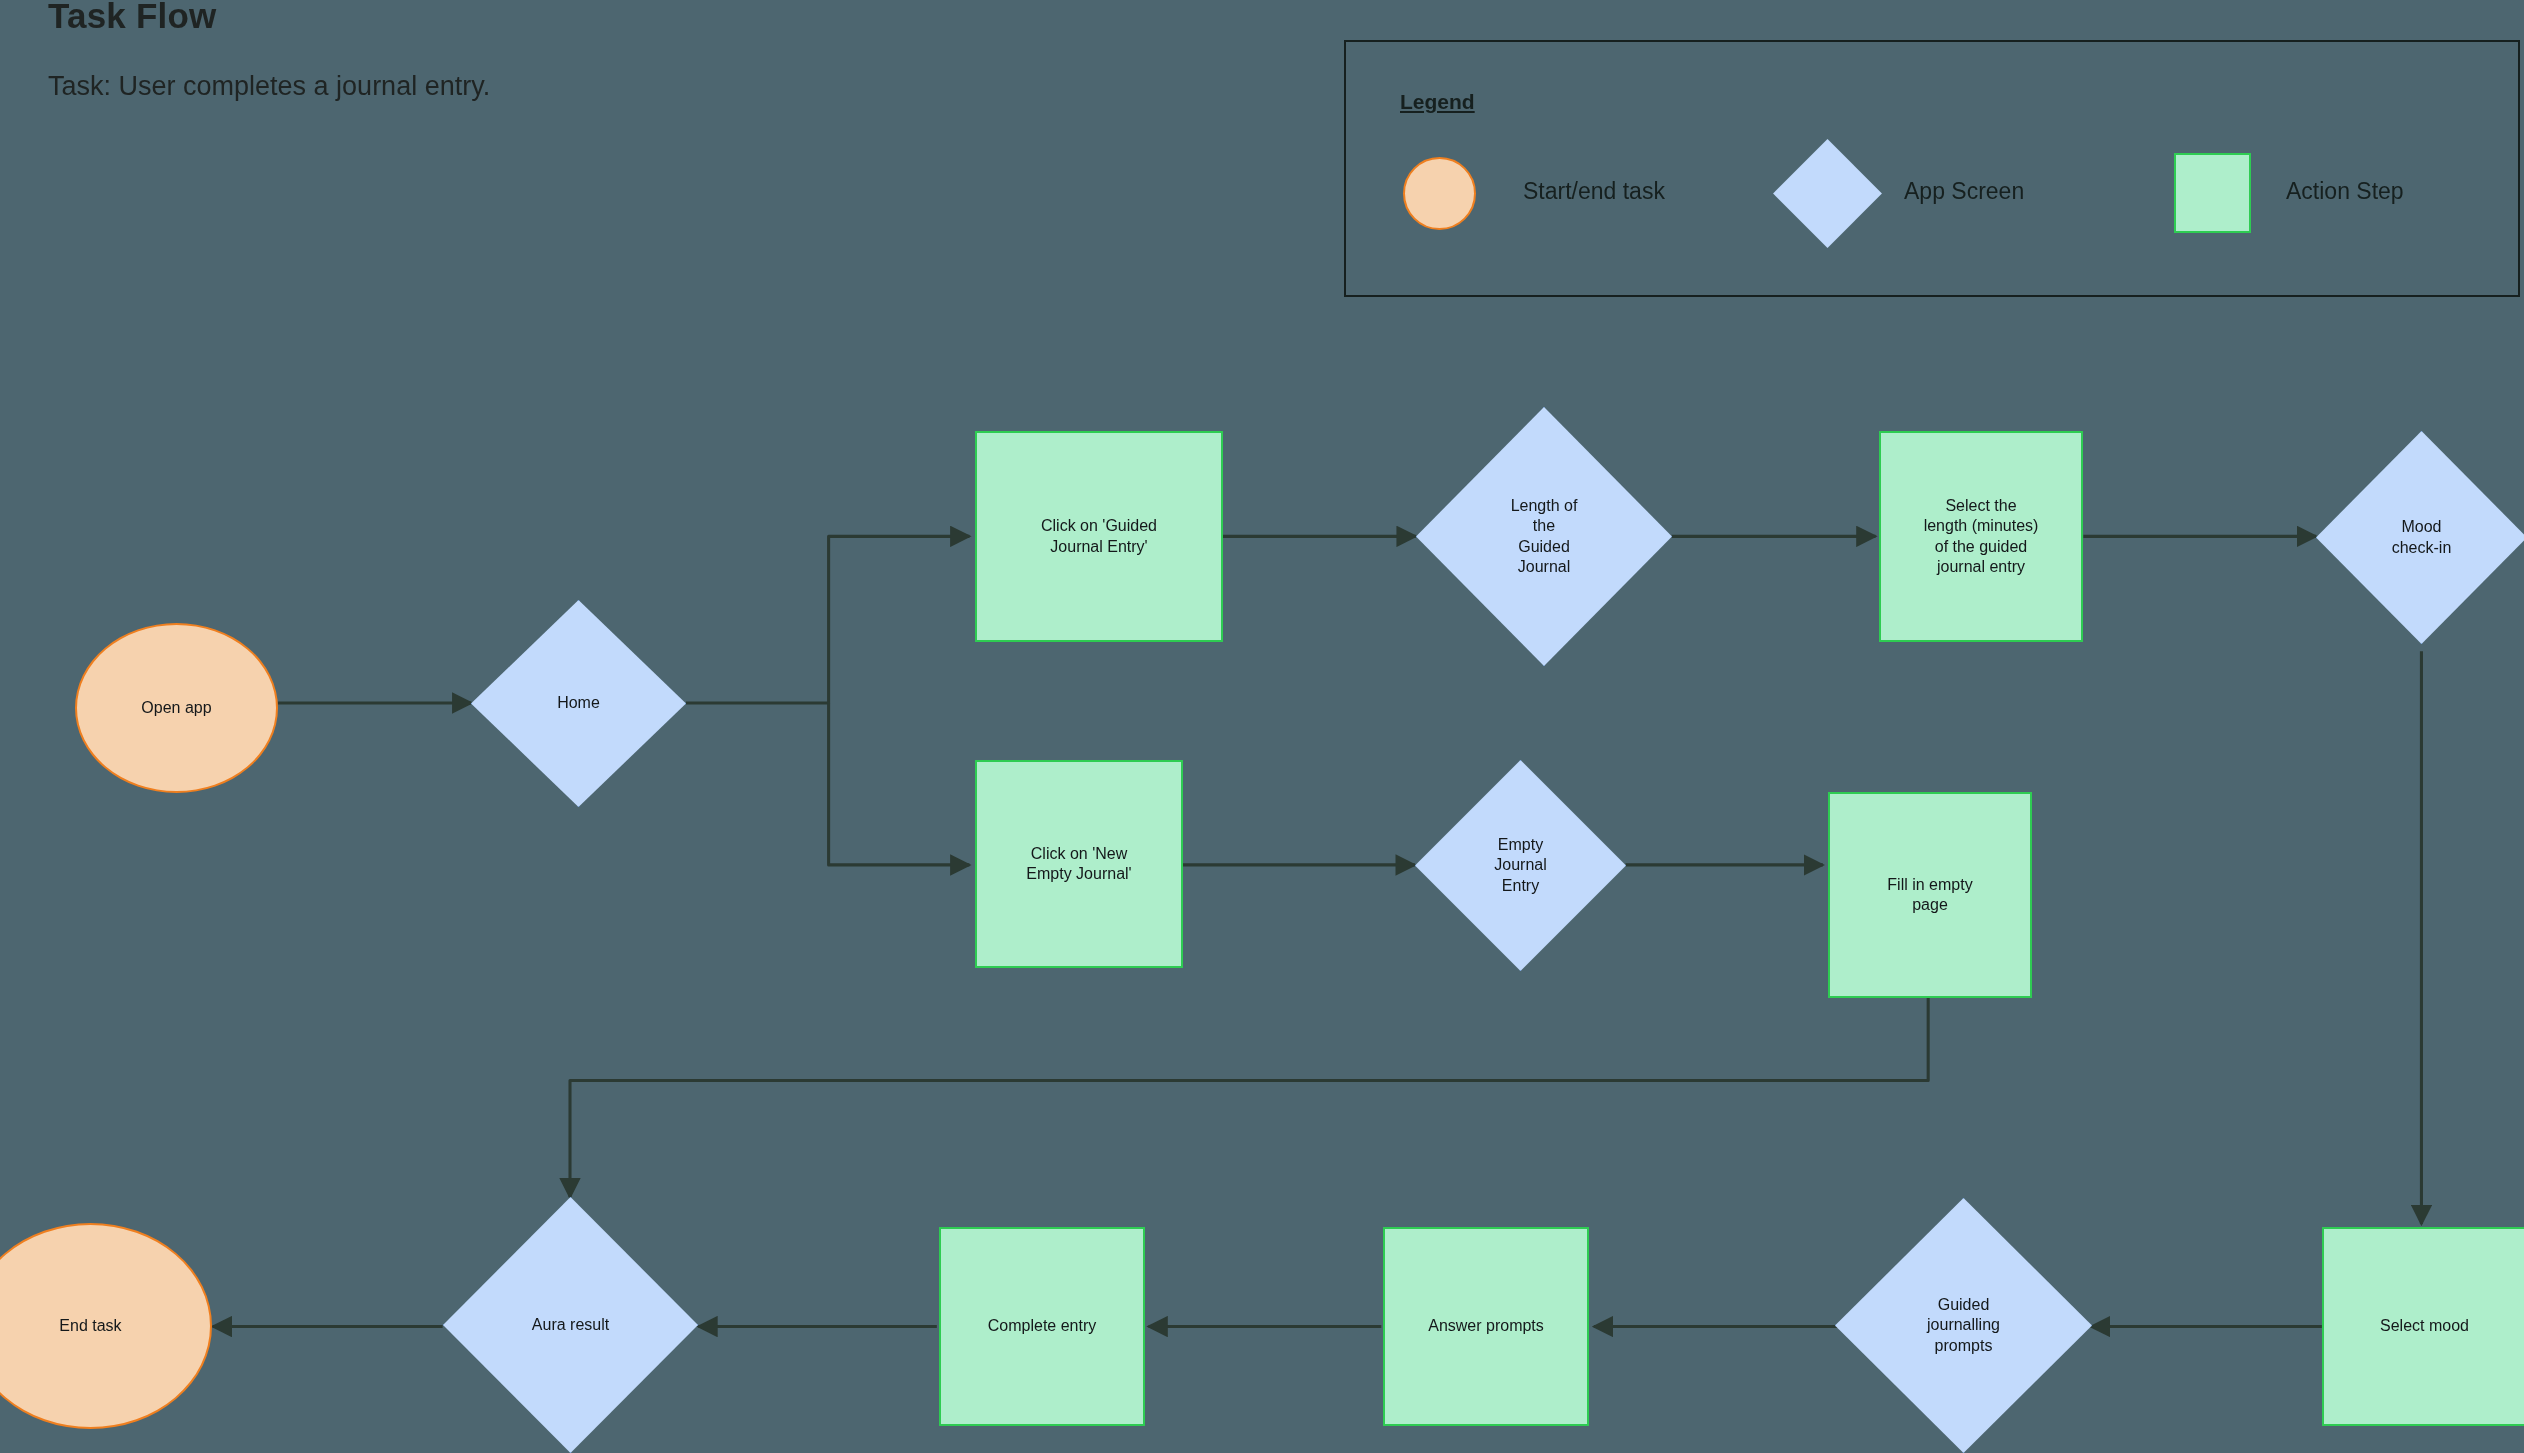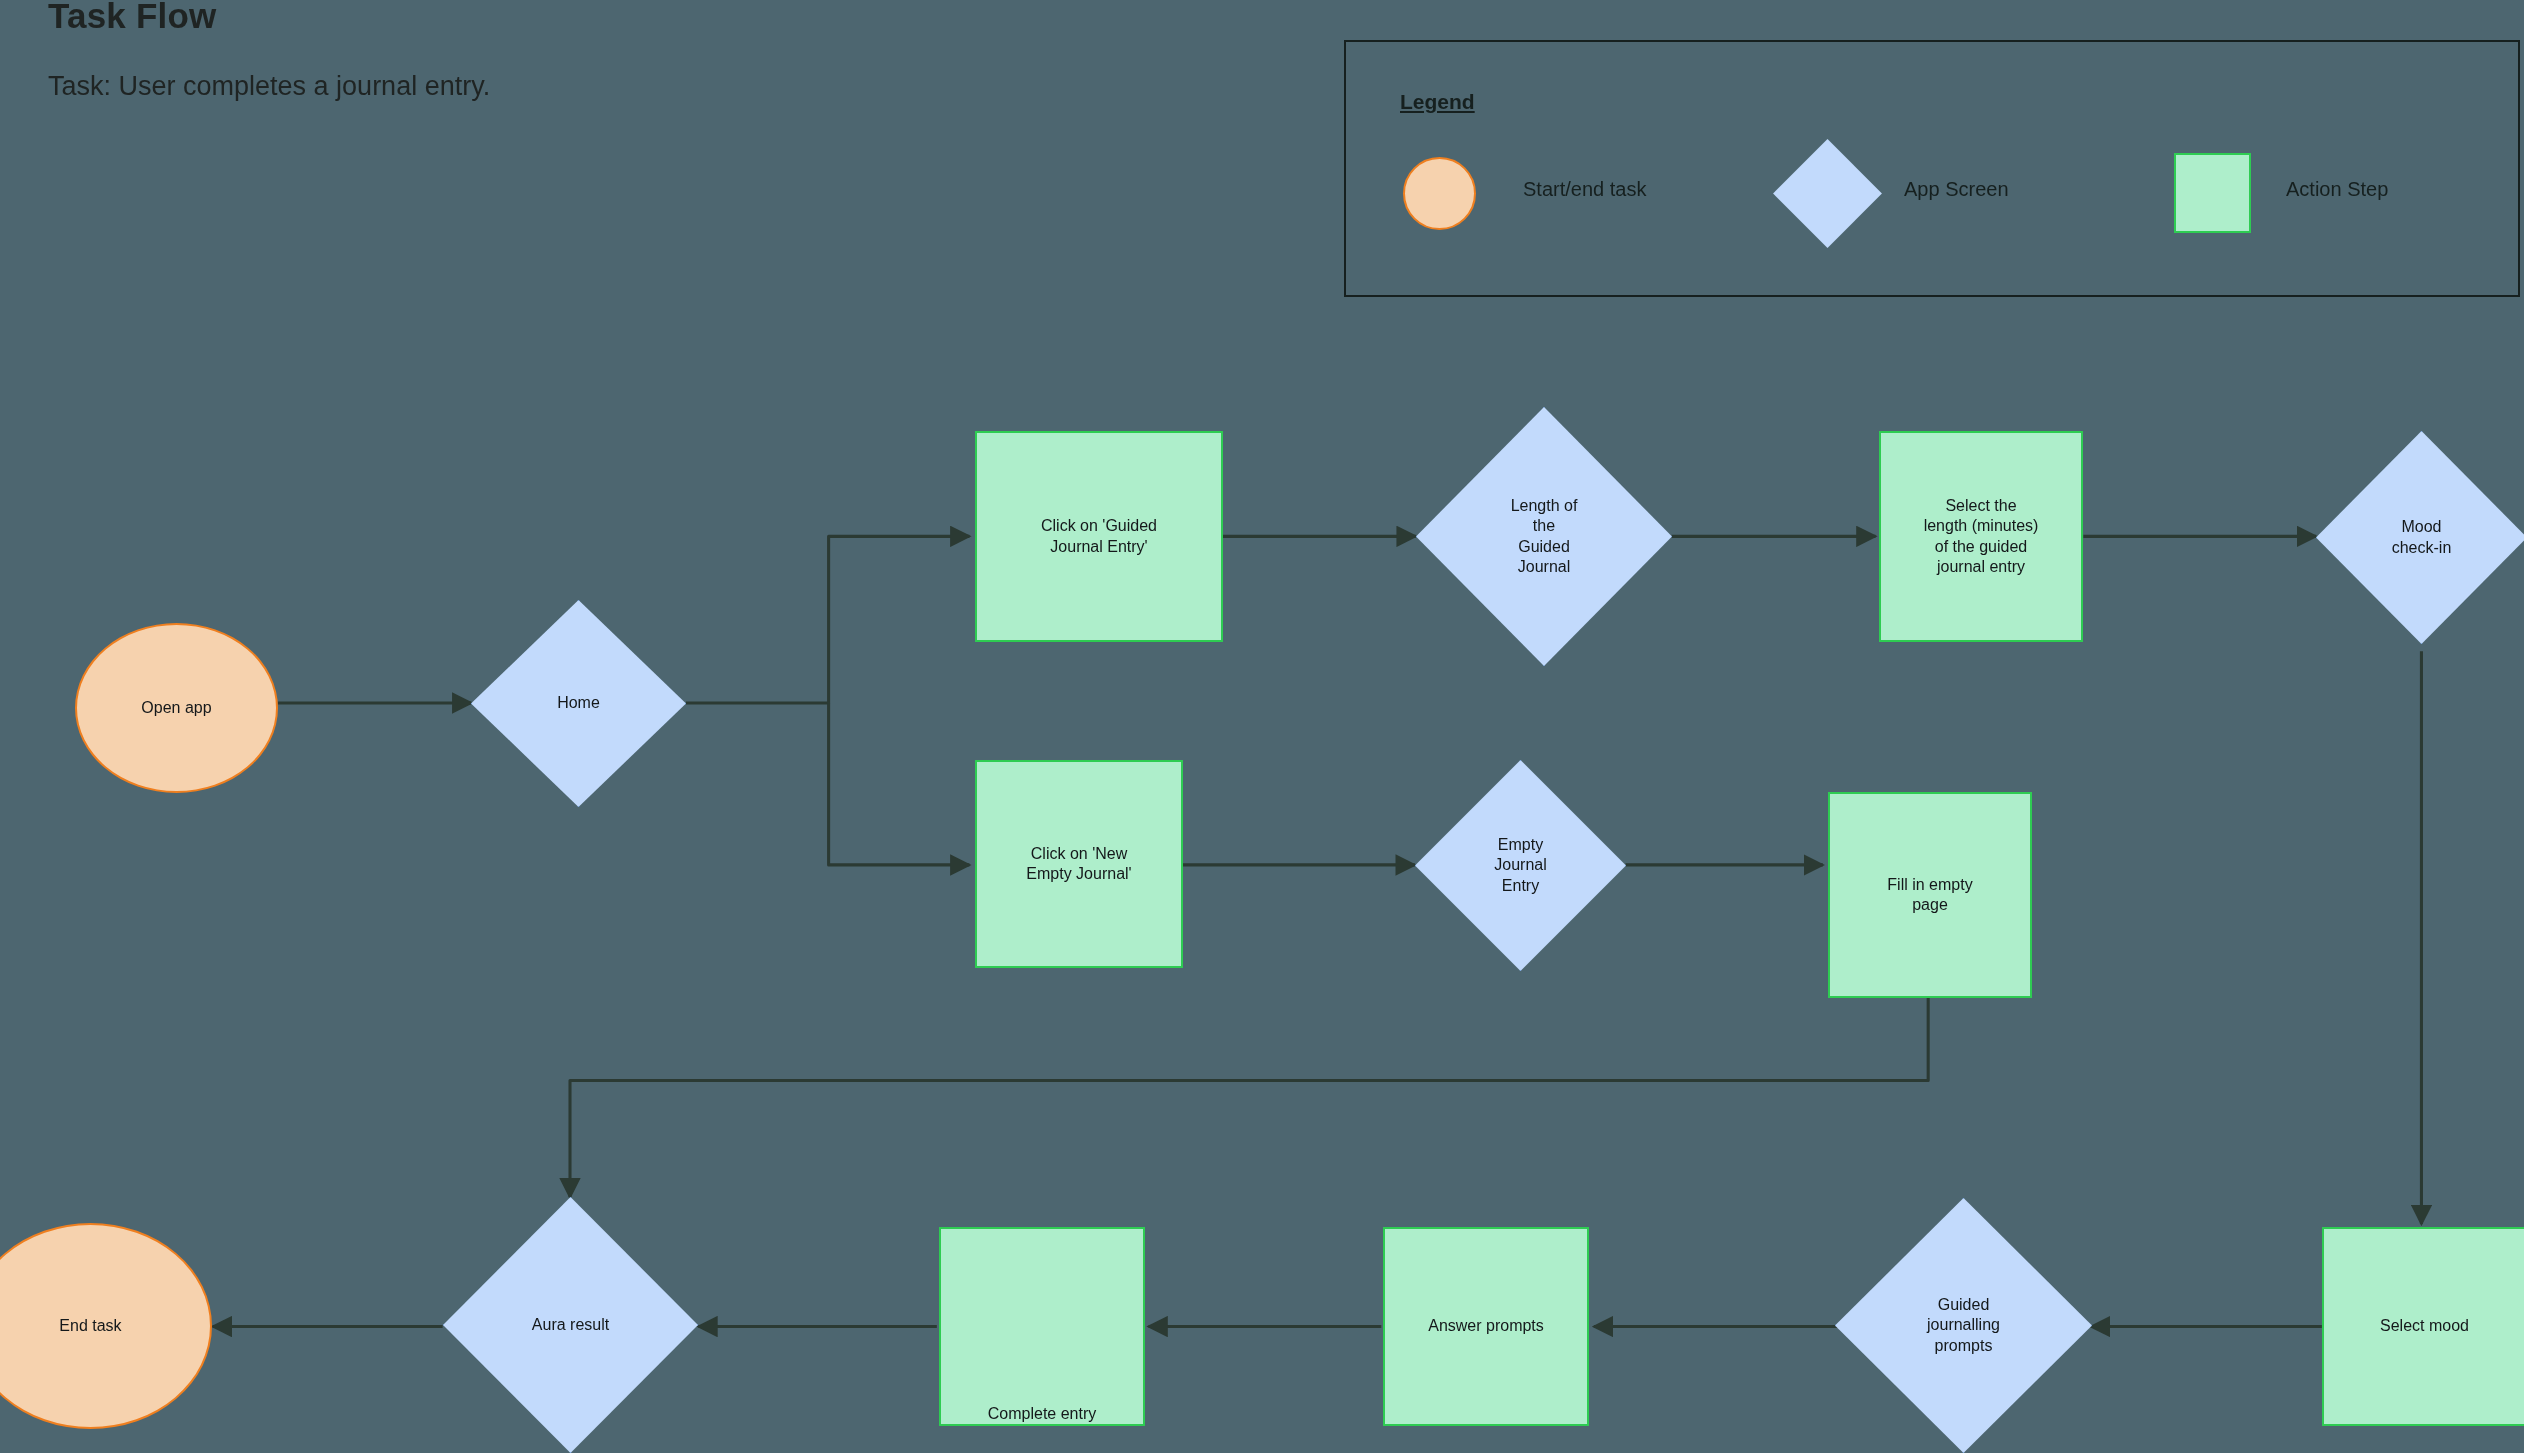--- a/index.html
+++ b/index.html
@@ -55,21 +55,21 @@
     position: absolute;
     left: 1400px;
     top: 90px;
     font-size: 21px;
     font-weight: bold;
     color: #16201f;
     text-decoration: underline;
   }
   .legend-item-label {
     position: absolute;
-    font-size: 20px;
+    font-size: 23px;
     color: #16201f;
     white-space: nowrap;
   }
   #legend-circle {
     position: absolute;
     left: 1403px;
     top: 157px;
     width: 73px;
     height: 73px;
     border-radius: 50%;
@@ -269,21 +269,21 @@
     <div class="diamond-shape"></div>
     <span class="node-label">Guided
 journalling
 prompts</span>
   </div>
 
   <div class="node action" style="left:1383px; top:1227px; width:206px; height:199px;">
     <span class="node-label">Answer prompts</span>
   </div>
 
-  <div class="node action" style="left:939px; top:1227px; width:206px; height:199px;align-items:flex-end;">
+  <div class="node action" style="left:939px; top:1227px; width:206px; height:199px;">
     <span class="node-label">Complete entry</span>
   </div>
 
   <div class="node screen" style="left:443px; top:1197px; width:255px; height:256px;">
     <div class="diamond-shape"></div>
     <span class="node-label">Aura result</span>
   </div>
 
   <div class="node terminal" style="left:-31px; top:1223px; width:243px; height:206px;">
     <span class="node-label">End task</span>

